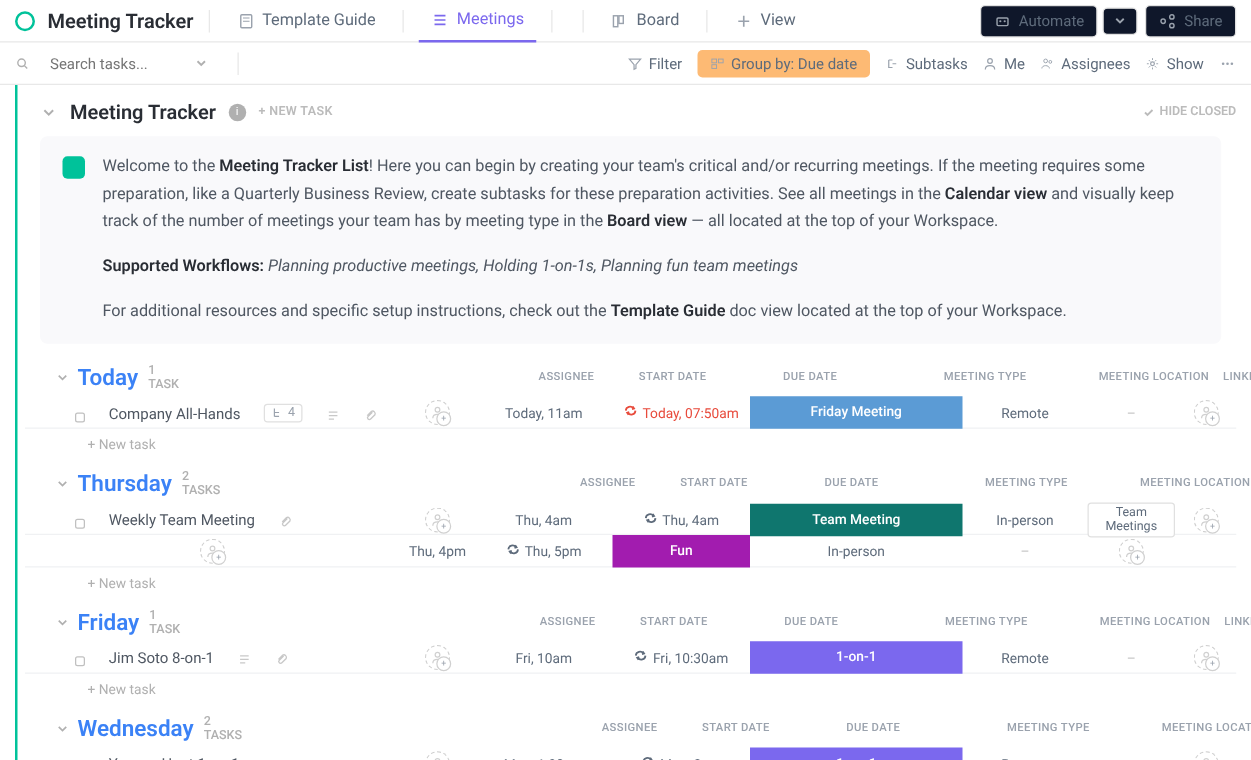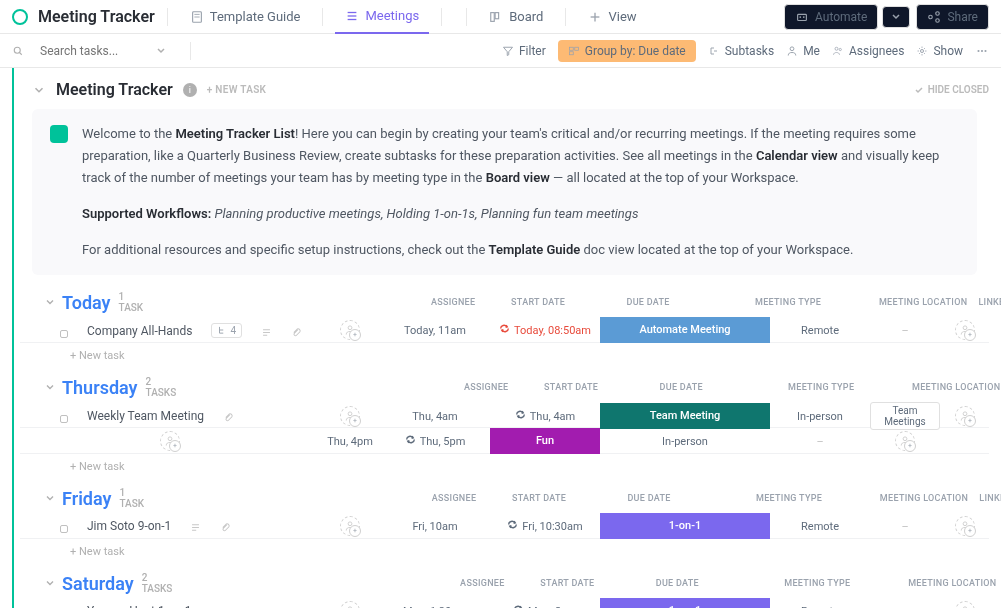--- a/index.html
+++ b/index.html
@@ -302,23 +302,23 @@
                   <path d="M3 14c0-3 2-4 5-4s5 1 5 4" fill="none" stroke="#d0d0d0" stroke-width="1.3"></path>
                 </svg>
               </div>
             </div>
             <div class="cell">Today, 11am</div>
             <div class="cell due-cell due-red">
               <span class="due-red"><svg class="loop-icon" viewBox="0 0 10 10">
                   <path d="M1.5 5a3 3 0 0 1 5.5-1.5M8.5 5a3 3 0 0 1-5.5 1.5" fill="none" stroke="currentColor" stroke-width="1.3"></path>
                   <path d="M6.5 2l1 1.5-1.5.5M3.5 8l-1-1.5 1.5-.5" fill="none" stroke="currentColor" stroke-width="1.3"></path>
                 </svg></span>
-              <span>Today, 08:50am</span>
-            </div>
-            <div><span class="tag tag-company">Automate Meeting</span></div>
+              <span>Today, 07:50am</span>
+            </div>
+            <div><span class="tag tag-company">Friday Meeting</span></div>
             <div class="cell">Remote</div>
             <div class="cell dash">–</div>
             <div class="cell">
               <div class="avatar-ph">
                 <svg width="12" height="12" viewBox="0 0 16 16" style="position:absolute;top:3px;left:3px">
                   <circle cx="8" cy="5" r="2.5" fill="none" stroke="#d0d0d0" stroke-width="1.3"></circle>
                   <path d="M3 14c0-3 2-4 5-4s5 1 5 4" fill="none" stroke="#d0d0d0" stroke-width="1.3"></path>
                 </svg>
               </div>
             </div>
@@ -431,21 +431,21 @@
               <div>START DATE</div>
               <div>DUE DATE</div>
               <div>MEETING TYPE</div>
               <div>MEETING LOCATION</div>
               <div>LINKED DOCS</div>
             </div>
           </div>
           <div class="task-row">
             <div class="task-name">
               <span class="status-dot"></span>
-              <span>Jim Soto 9-on-1</span>
+              <span>Jim Soto 8-on-1</span>
               <span class="icon-btn">
                 <svg width="11" height="11" viewBox="0 0 16 16">
                   <line x1="3" y1="4" x2="13" y2="4" stroke="#c8c8c8" stroke-width="1.5"></line>
                   <line x1="3" y1="8" x2="13" y2="8" stroke="#c8c8c8" stroke-width="1.5"></line>
                   <line x1="3" y1="12" x2="9" y2="12" stroke="#c8c8c8" stroke-width="1.5"></line>
                 </svg>
               </span>
               <span class="icon-btn">
                 <svg width="11" height="11" viewBox="0 0 16 16">
                   <path d="M10 4l-5 5a2 2 0 0 0 3 3l5-5a3 3 0 0 0-4-4l-5 5" fill="none" stroke="#c8c8c8" stroke-width="1.5"></path>
@@ -483,21 +483,21 @@
           </div>
           <div class="new-task-row">+ New task</div>
         </div>
         <div class="group">
           <div class="group-header">
             <span class="chev" style="margin-right:6px">
               <svg width="12" height="12" viewBox="0 0 16 16">
                 <path d="M4 6l4 4 4-4" fill="none" stroke="#b0b0b0" stroke-width="1.8"></path>
               </svg>
             </span>
-            <span class="day-name">Saturday</span>
+            <span class="day-name">Wednesday</span>
             <span class="task-count">2 TASKS</span>
             <div class="cols ml-auto">
               <div></div>
               <div>ASSIGNEE</div>
               <div>START DATE</div>
               <div>DUE DATE</div>
               <div>MEETING TYPE</div>
               <div>MEETING LOCATION</div>
               <div>LINKED DOCS</div>
             </div>

